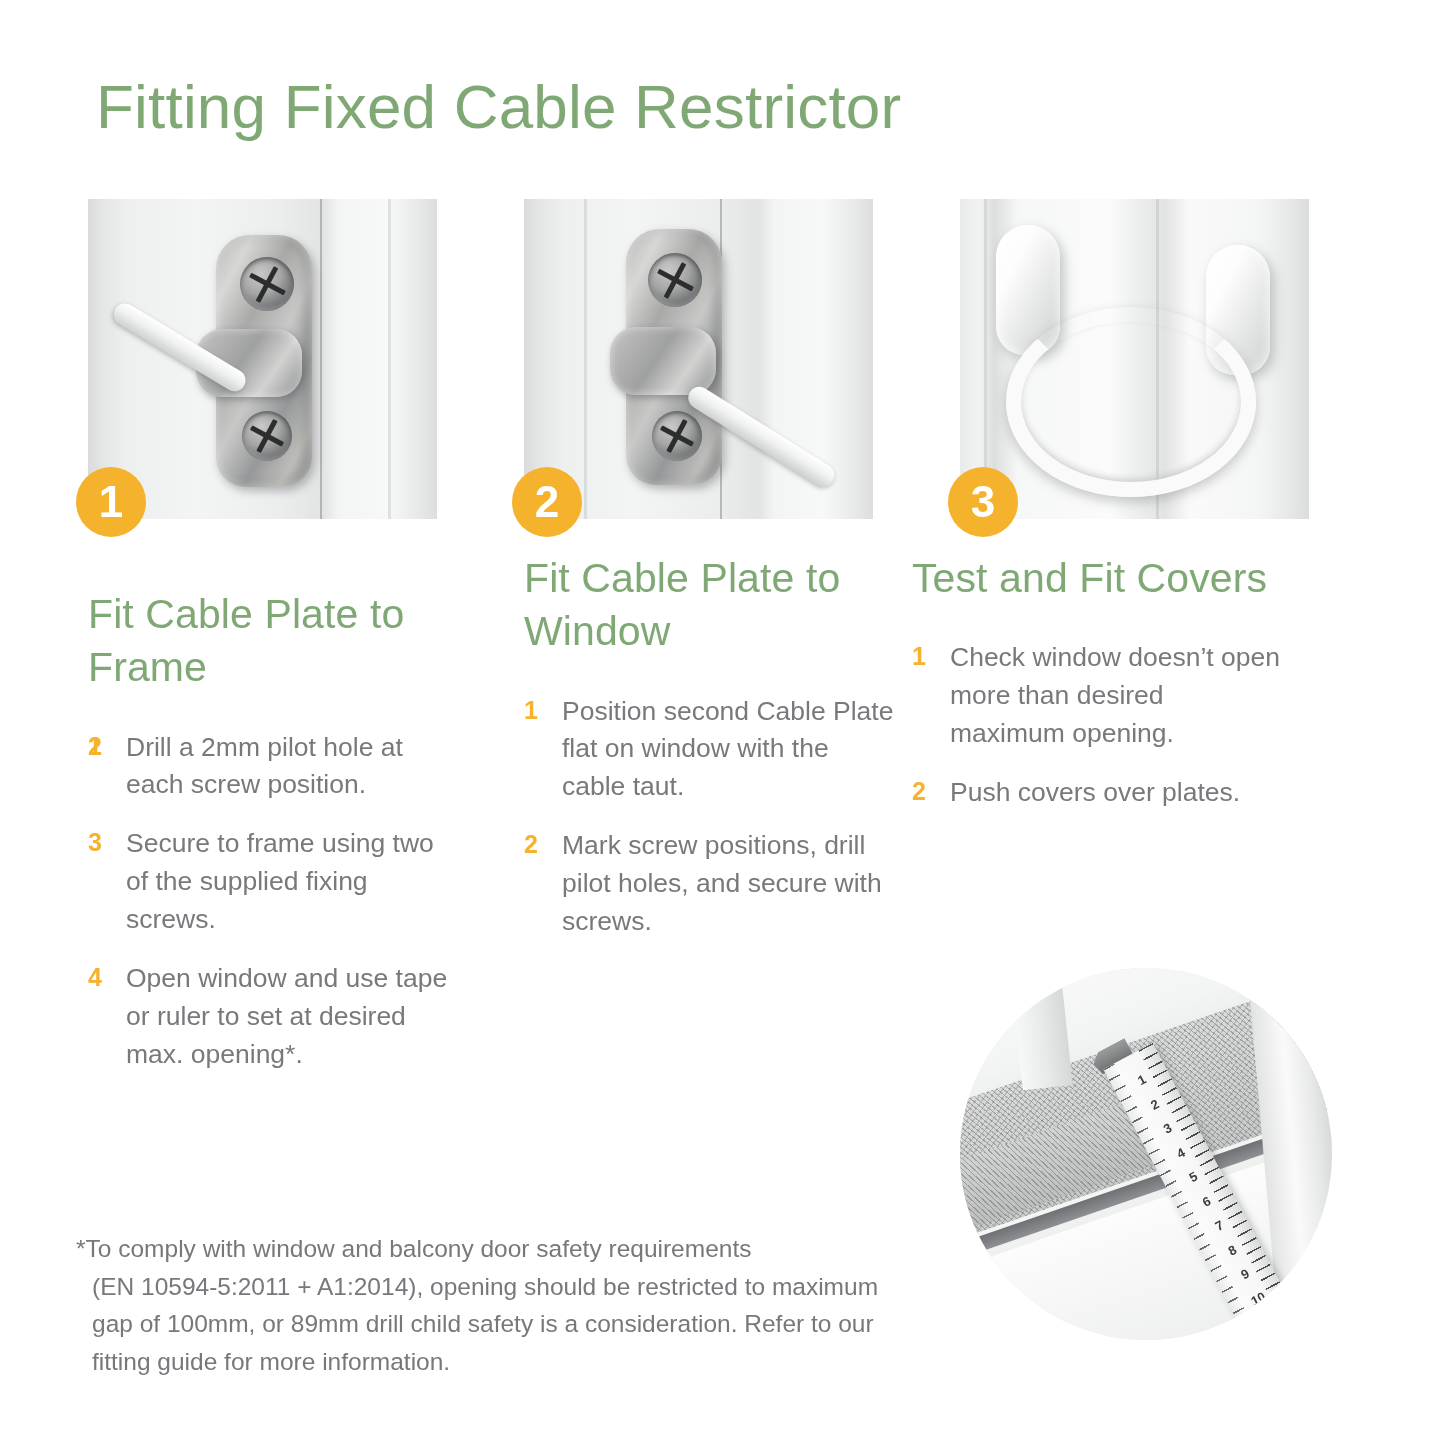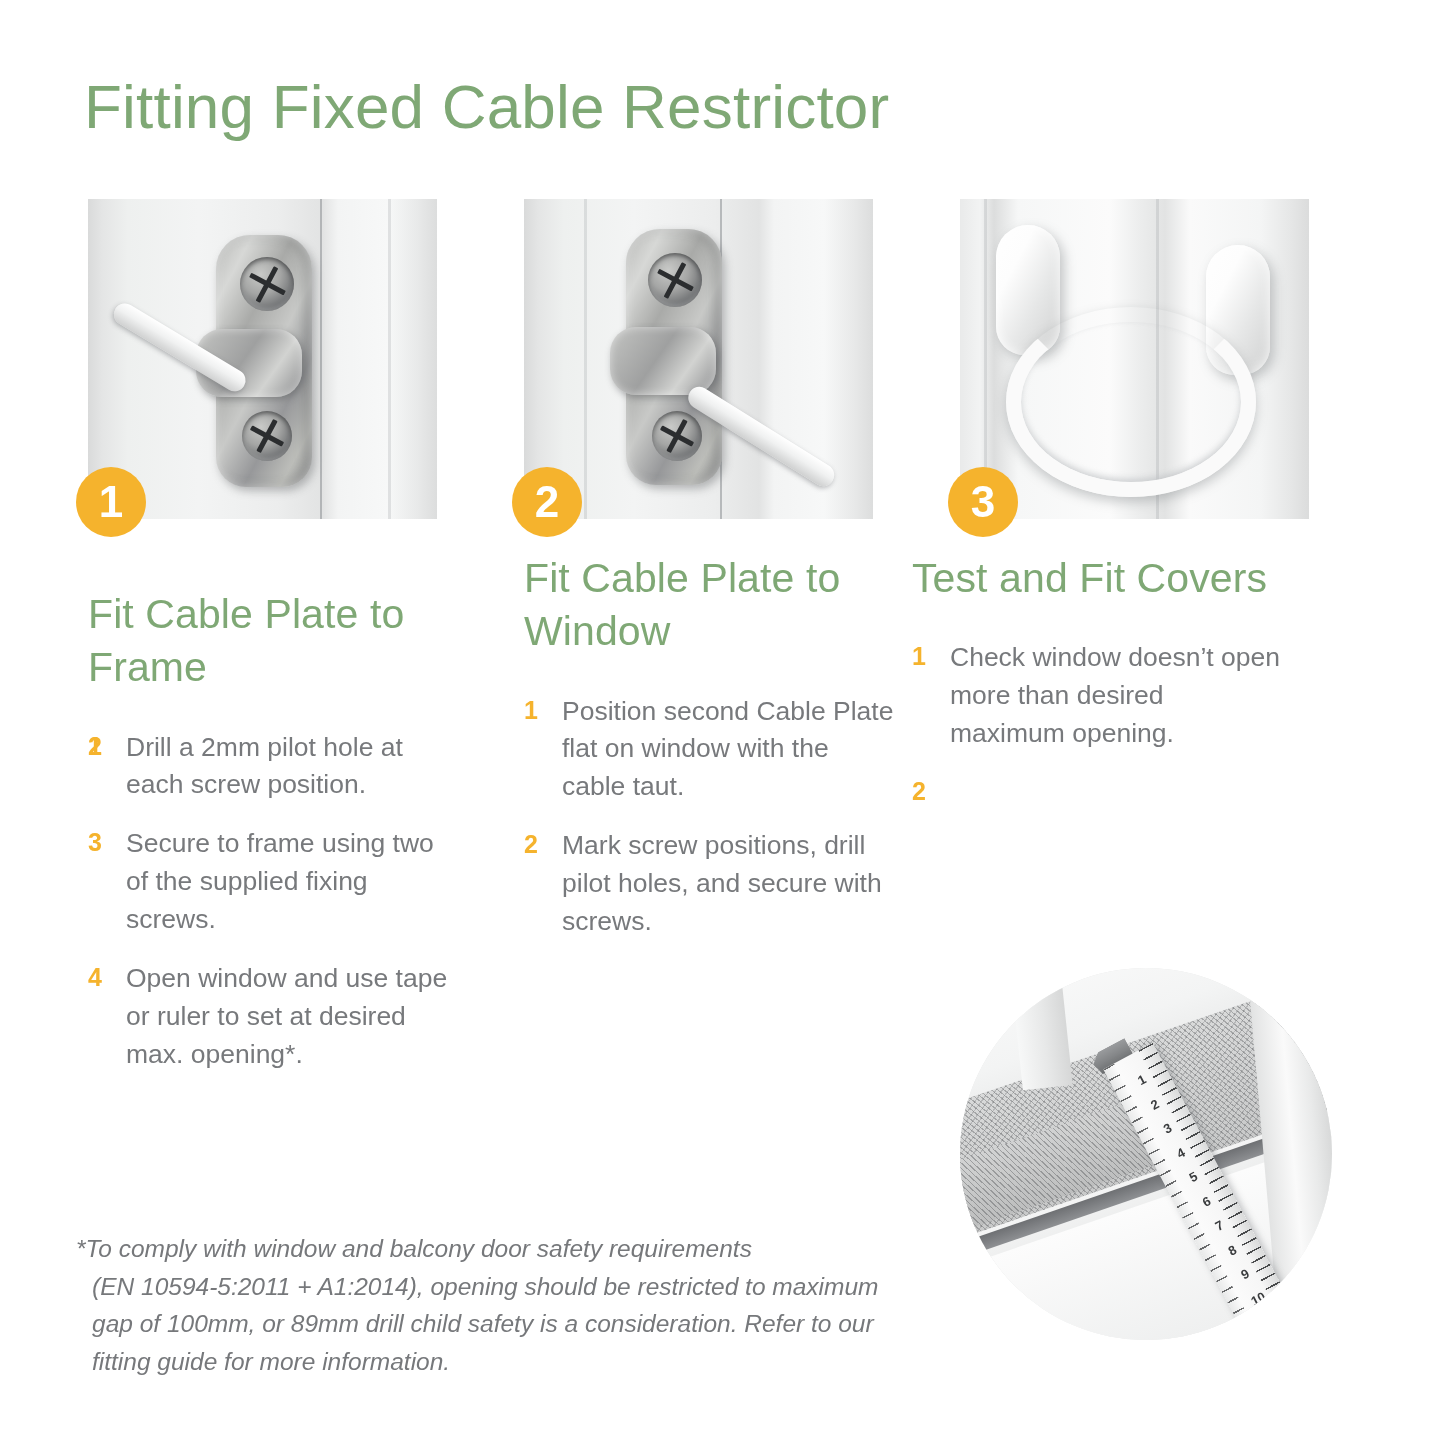--- a/index.html
+++ b/index.html
@@ -15,21 +15,21 @@
 
   #page {
     position: absolute;
     inset: 0;
     background: #ffffff;
   }
 
   
   .page-title {
     position: absolute;
-    left: 84px;
+    left: 96px;
     top: 76px;
     font-size: 62px;
     font-weight: 300;
     letter-spacing: 0.2px;
     color: #7fa875;
     line-height: 1.0;
     white-space: nowrap;
   }
 
   
@@ -325,21 +325,20 @@
     clip-path: polygon(0 40%, 26% 0, 100% 0, 100% 100%, 10% 100%);
   }
 
   
   .footnote {
     position: absolute;
     left: 76px;
     top: 1230px;
     width: 860px;
     font-size: 24.5px;
-    font-style: italic;
     font-weight: 300;
     line-height: 1.54;
     color: #76787b;
   }
   .footnote .ln { display: block; }
   .footnote .ind { padding-left: 16px; }
 </style>
 </head>
 <body>
 
@@ -418,20 +417,21 @@
 
   <div class="col c3">
     <div class="col-heading">Test and Fit Covers</div>
     <ul class="steps">
       <li>
         <span class="num">1</span>
         <span>Check window doesn’t open more than desired maximum opening.</span>
       </li>
       <li>
         <span class="num">2</span>
+        <span>Push covers over plates.</span>
       </li>
     </ul>
   </div>
 
   <div class="circle-photo">
     <div class="cp-sill"></div>
     <div class="cp-glass"></div>
     <div class="cp-grit"></div>
     <div class="cp-grit2"></div>
     <div class="cp-darkgap"></div>

